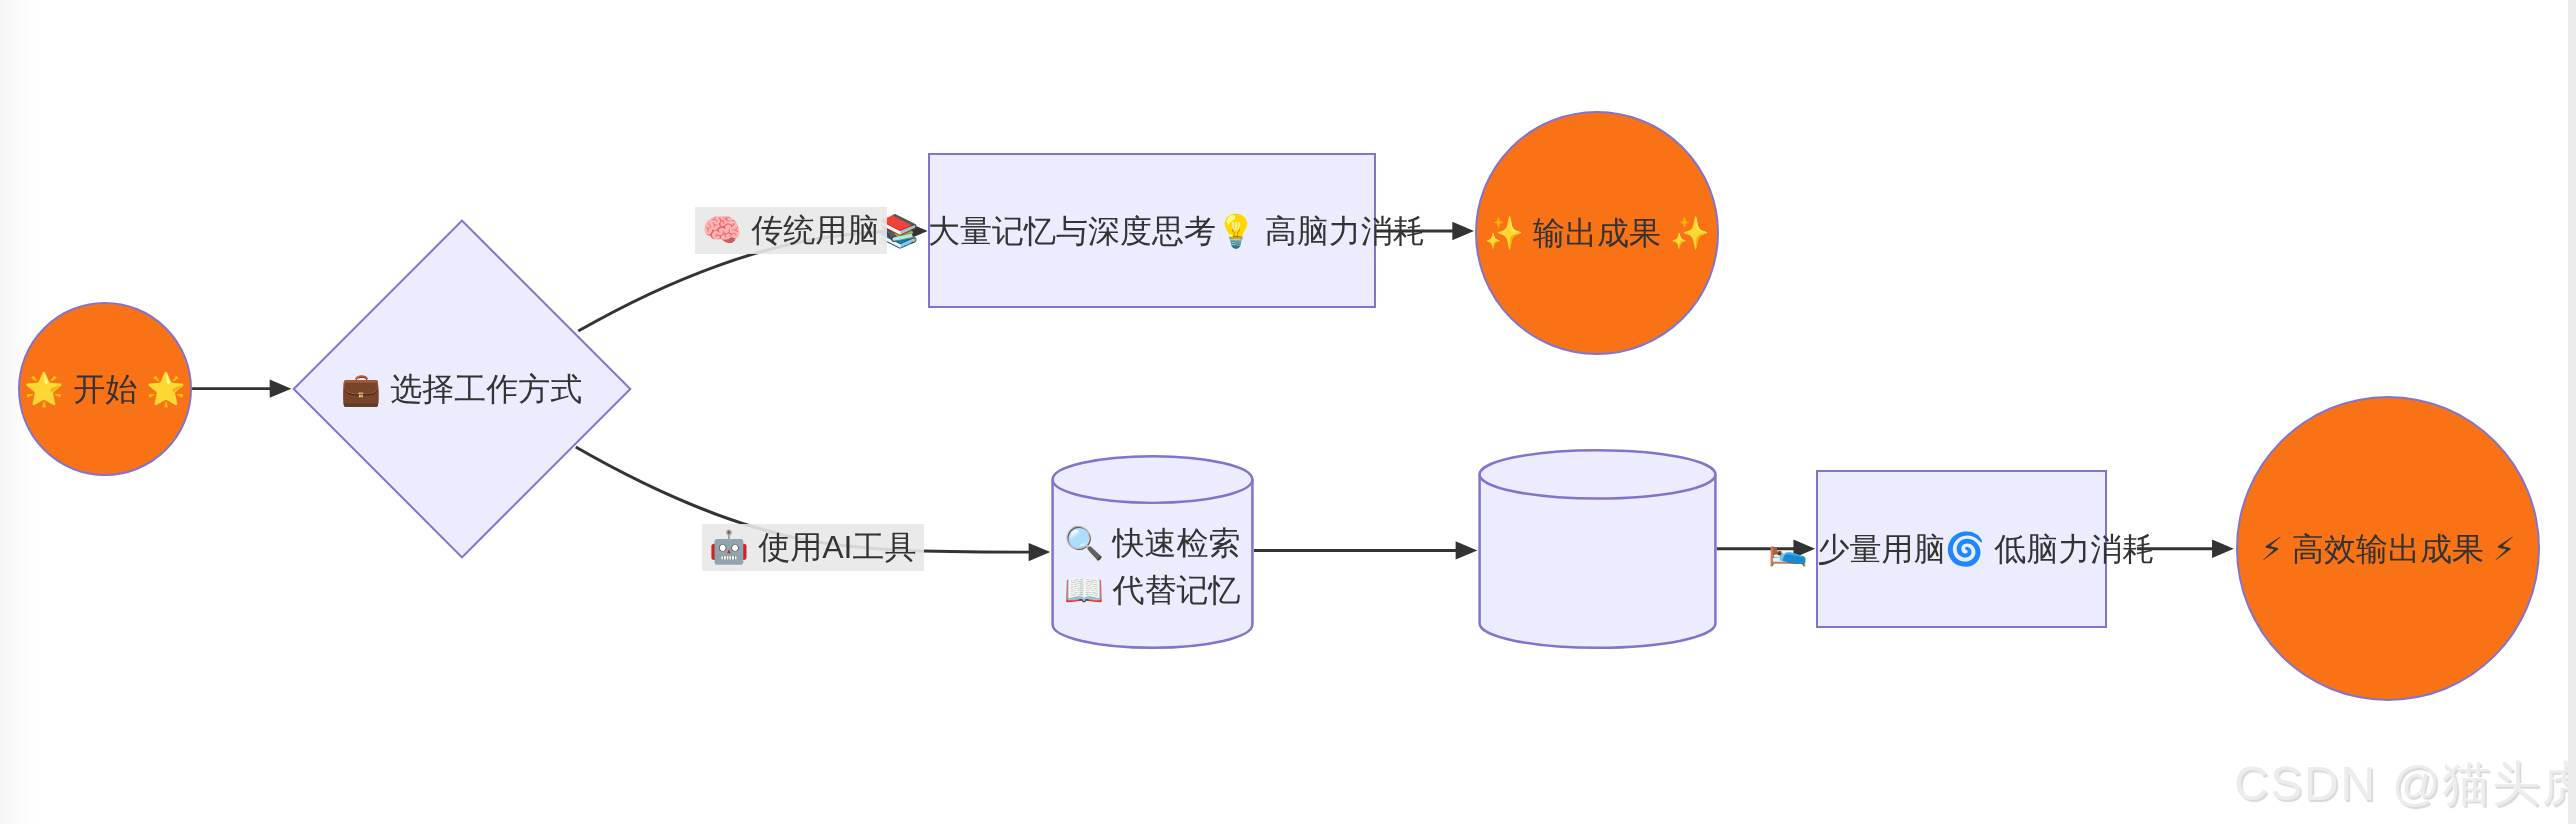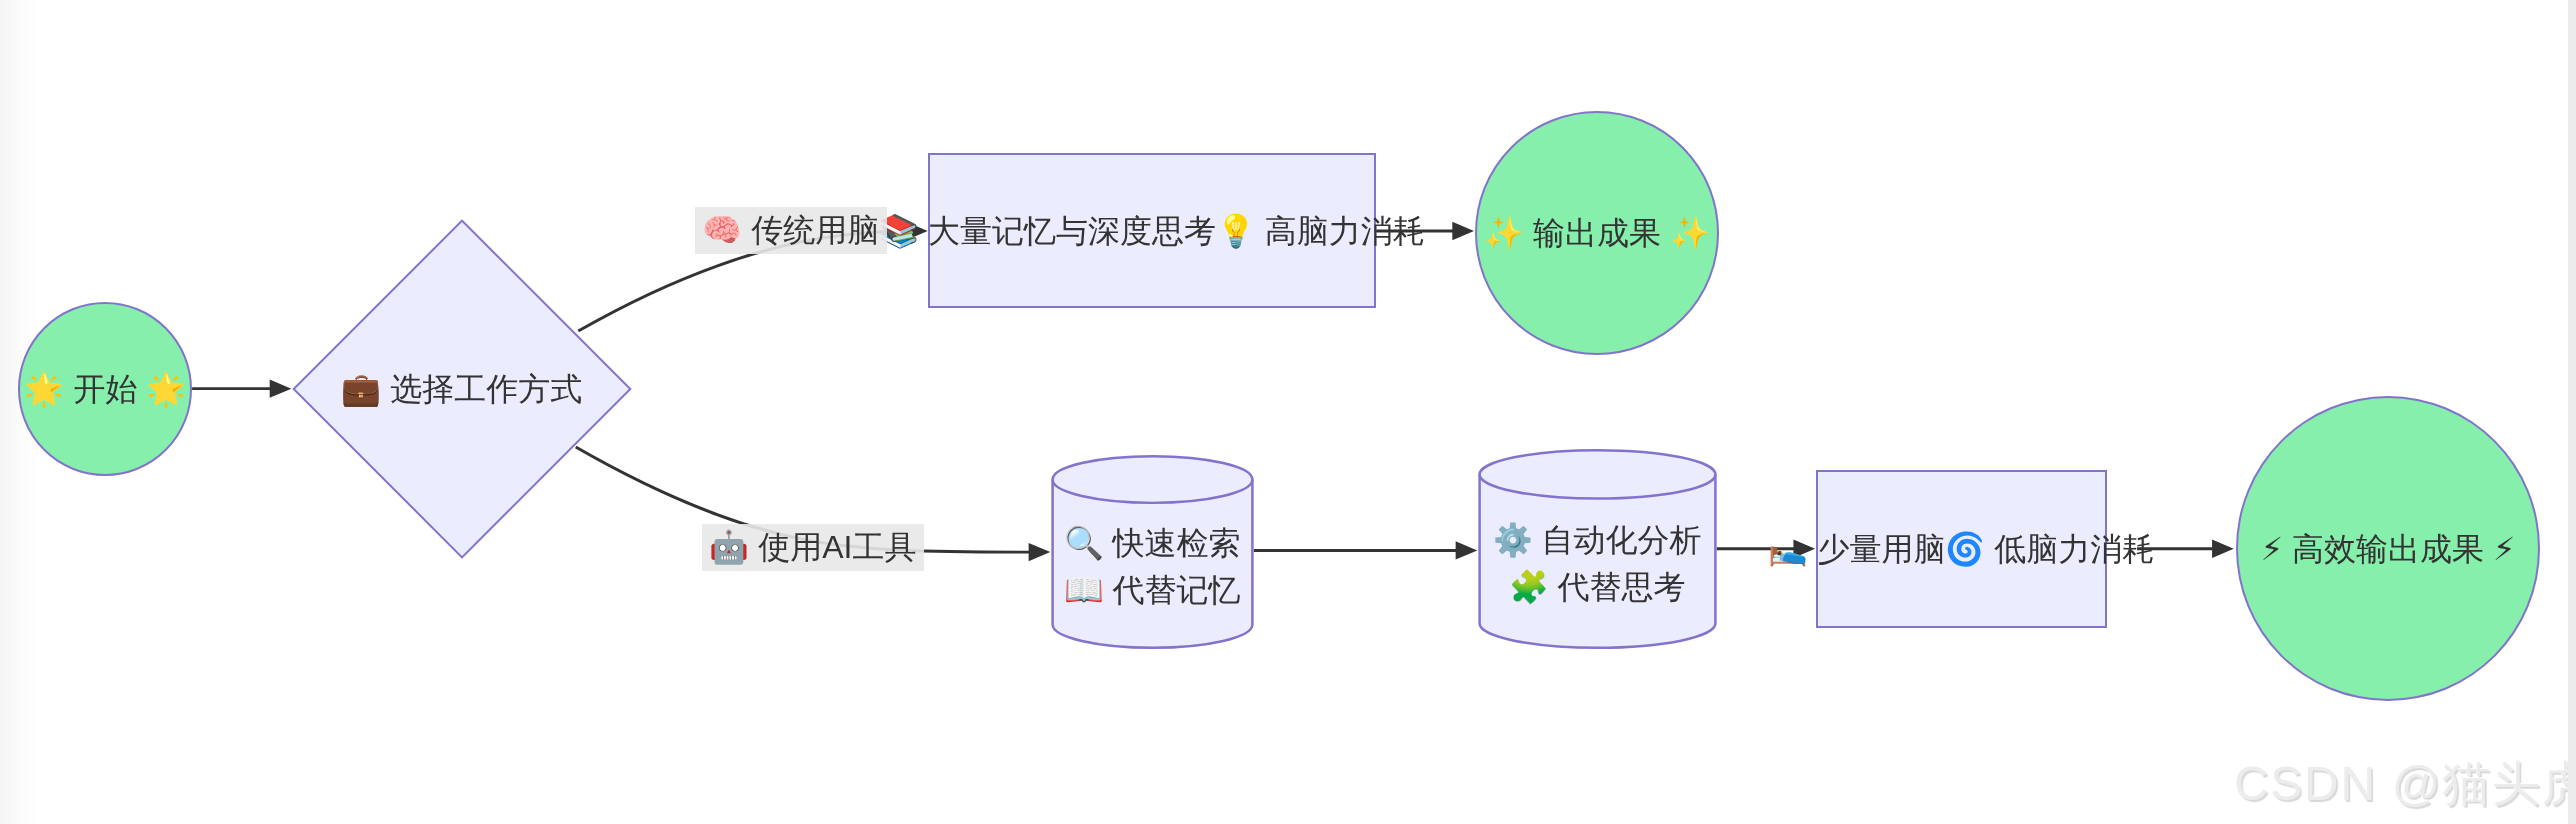--- a/index.html
+++ b/index.html
@@ -4,21 +4,21 @@
 <style>
   html,body{margin:0;padding:0;background:#ffffff;}
   body{width:2576px;height:824px;overflow:hidden;
        font-family:"Liberation Sans","DejaVu Sans",sans-serif;color:#333333;}
   .canvas{position:relative;width:2576px;height:824px;background:#ffffff;}
 
   .edge-layer{position:absolute;left:0;top:0;z-index:1;}
 
   .node{position:absolute;z-index:2;display:flex;align-items:center;justify-content:center;
         font-size:32px;line-height:50px;text-align:center;color:#333333;}
-  .circle{background:#86efac;border:2.5px solid #8273CD;border-radius:50%;box-sizing:border-box;}
+  .circle{background:#f97316;border:2.5px solid #8273CD;border-radius:50%;box-sizing:border-box;}
   .rect{background:#ECECFF;border:2.5px solid #8273CD;box-sizing:border-box;
         flex-direction:row;}
   .diamond-wrap{background:transparent;}
   .diamond-shape{position:absolute;left:50%;top:50%;width:240px;height:240px;
         transform:translate(-50%,-50%) rotate(45deg);
         background:#ECECFF;border:2.5px solid #8273CD;box-sizing:border-box;}
   .diamond-label{position:relative;z-index:2;white-space:nowrap;}
 
   .cyl{flex-direction:column;}
   .cyl svg{position:absolute;left:0;top:0;}
@@ -94,24 +94,20 @@
       <div class="nl">🔍 快速检索</div>
       <div class="nl">📖 代替记忆</div>
     </div>
   </div>
 
   <div class="node cyl" style="left:1478px;top:449px;width:239px;height:200px;">
     <svg width="239" height="200" viewBox="0 0 286 240">
       <path d="M1.5,30.5 A141.5,29 0 0 1 284.5,30.5 L284.5,209.5 A141.5,29 0 0 1 1.5,209.5 Z" fill="#ECECFF" stroke="#8273CD" stroke-width="3"></path>
       <path d="M1.5,30.5 A141.5,29 0 0 0 284.5,30.5" fill="none" stroke="#8273CD" stroke-width="3"></path>
     </svg>
-    <div class="cyl-text">
-      <div class="nl">⚙️ 自动化分析</div>
-      <div class="nl">🧩 代替思考</div>
-    </div>
   </div>
 
   <div class="node rect" style="left:1816px;top:470px;width:291px;height:158px;">
     <div class="nl">🛌 少量用脑</div>
     <div class="nl">🌀 低脑力消耗</div>
   </div>
 
   <div class="node circle" style="left:2236px;top:396px;width:304px;height:305px;">
     <span class="nl">⚡ 高效输出成果 ⚡</span>
   </div>

